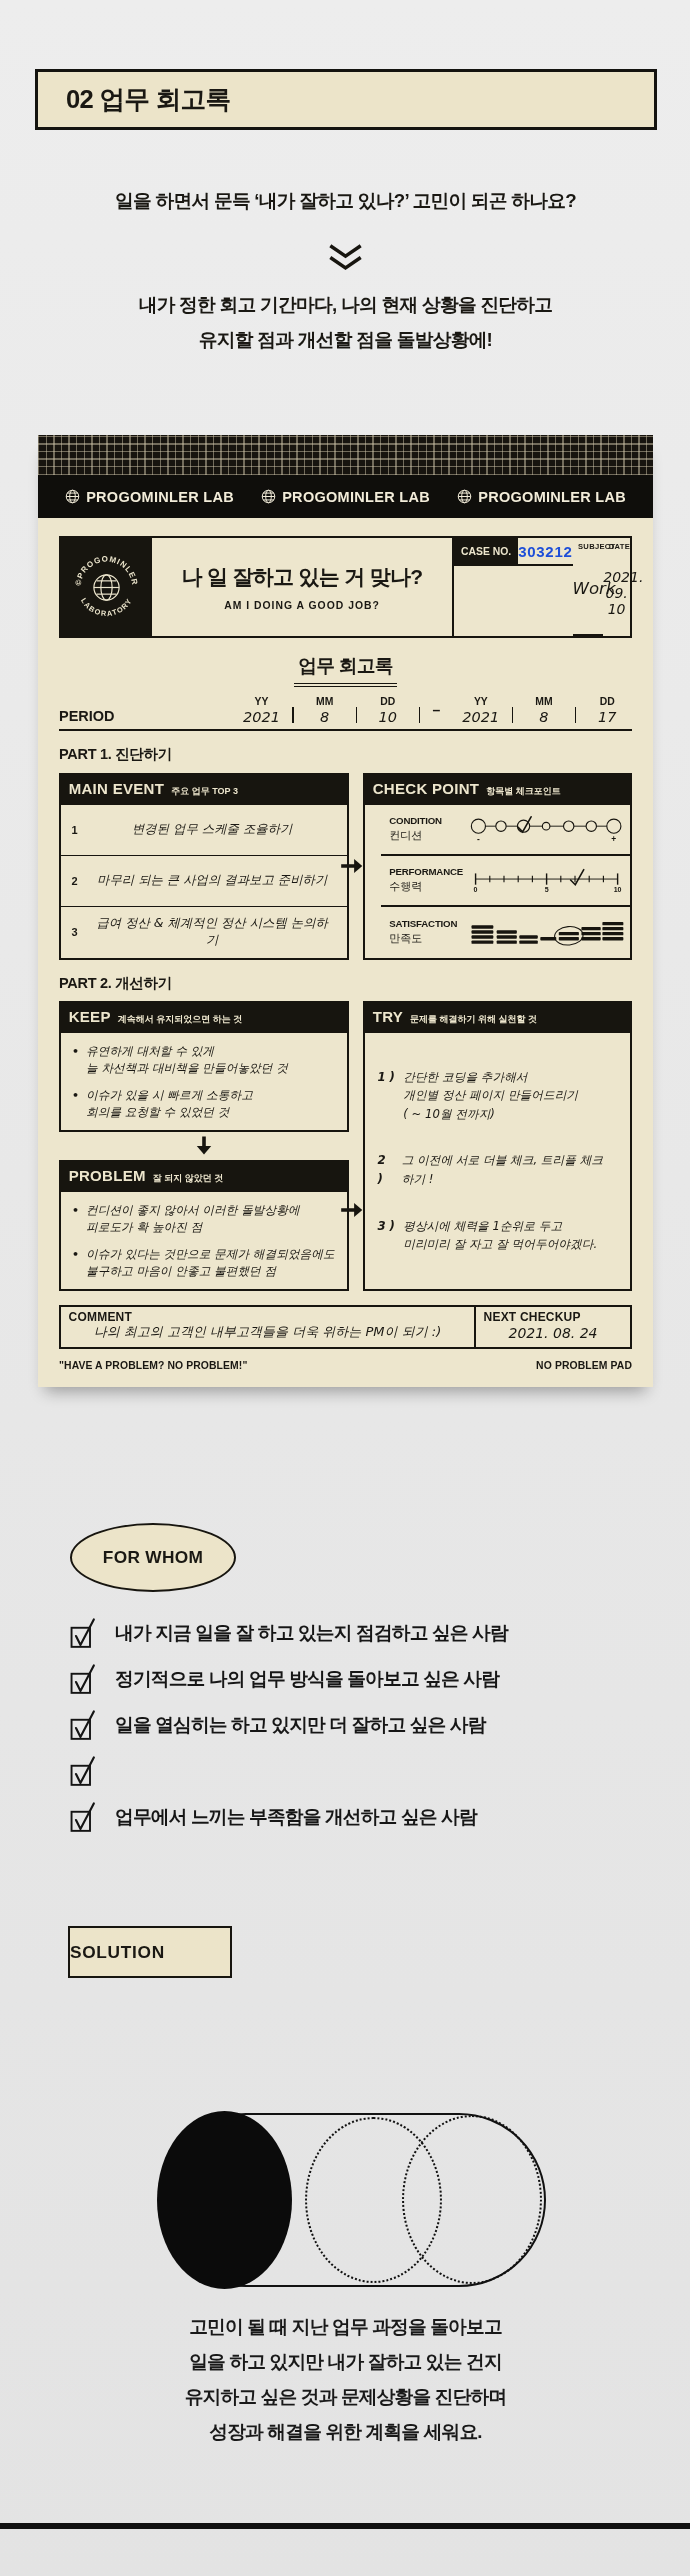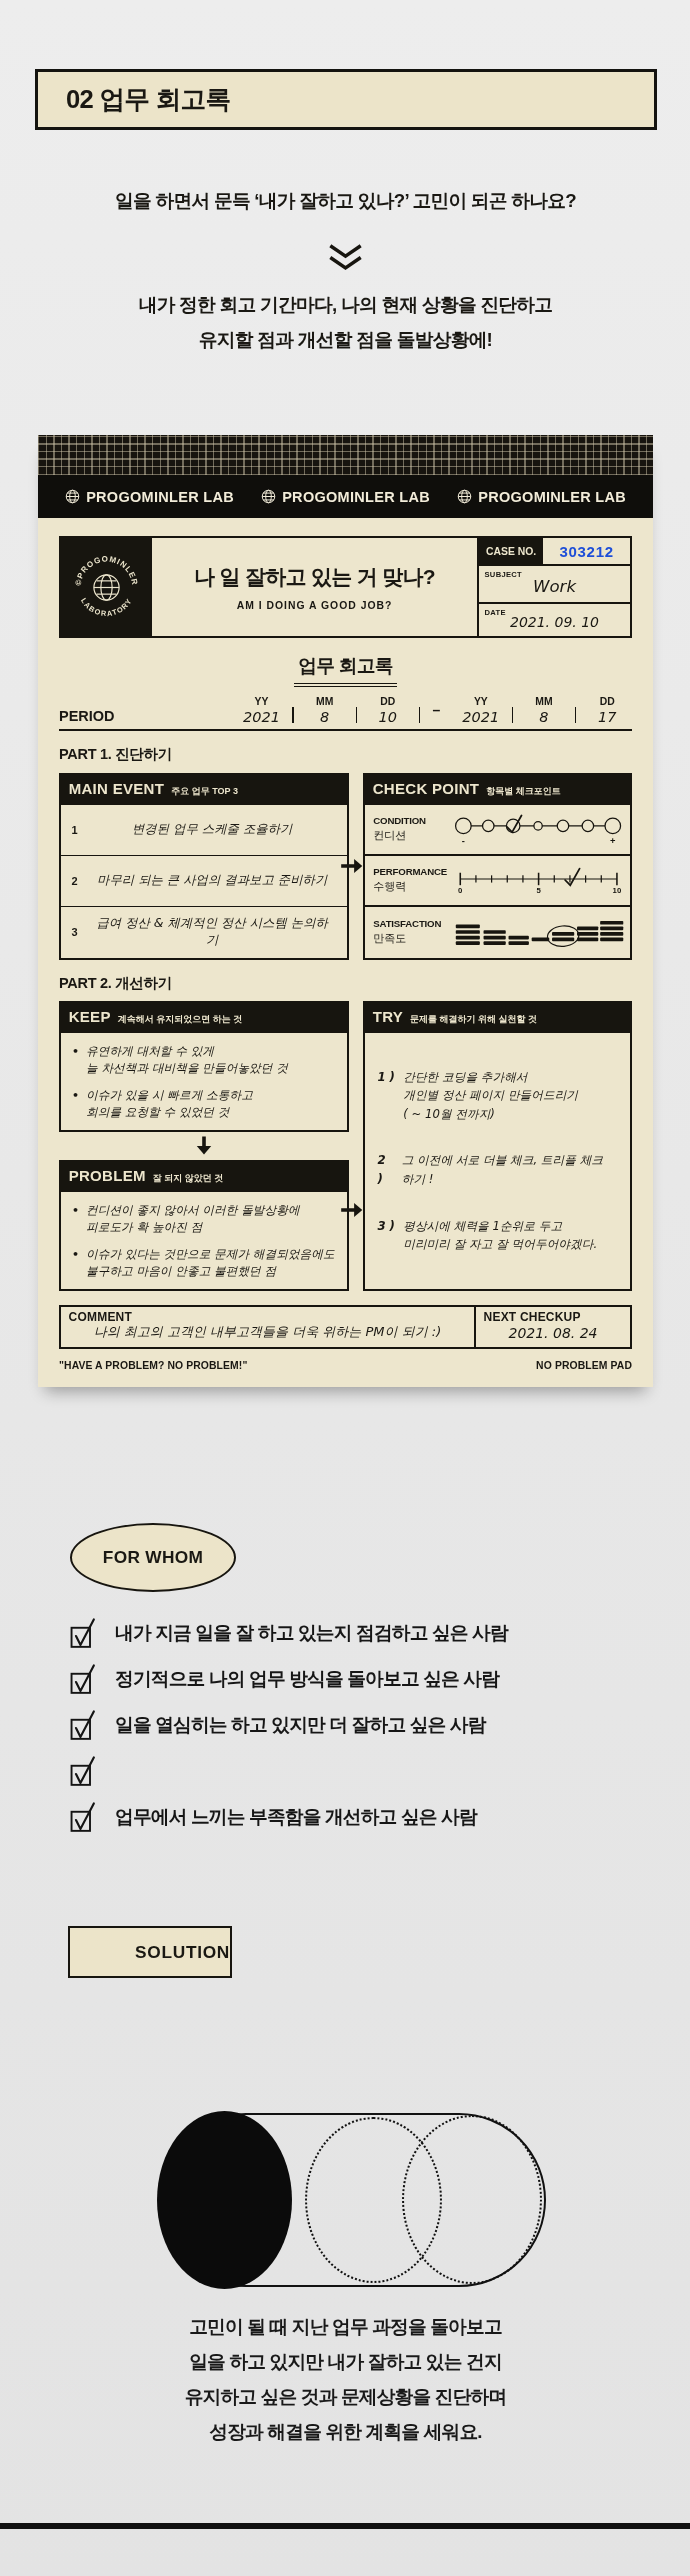--- a/index.html
+++ b/index.html
@@ -39,21 +39,21 @@
   }
   .lab-band { height:43px; background:#0f0e0b; display:flex; align-items:center; justify-content:space-evenly; }
   .lab-item { display:flex; align-items:center; gap:6.2px; color:#f2ecd9; font-size:14.5px; font-weight:800; letter-spacing:0.3px; }
   .paper { background:#ede6cd; padding:18px 21px 16.6px; }
 
   .doc-header { display:flex; border:2.1px solid #17150f; height:102px; }
   .stamp-cell { width:91px; background:#17150f; display:flex; align-items:center; justify-content:center; }
   .title-cell { flex:1; display:flex; flex-direction:column; align-items:center; justify-content:center; gap:8.3px; }
   .doc-ko { font-size:21px; font-weight:800; letter-spacing:-0.7px; }
   .doc-en { font-size:10.4px; font-weight:700; letter-spacing:1px; }
-  .meta-cell { width:153px; border-left:2.1px solid #17150f; display:flex; flex-direction:column; }
+  .meta-cell { width:178px; border-left:2.1px solid #17150f; display:flex; flex-direction:row; }
   .meta-r1 { display:flex; height:28px; border-bottom:2.1px solid #17150f; }
   .case-label { background:#17150f; color:#ede6cd; font-size:10.4px; font-weight:800;
     display:flex; align-items:center; padding:0 7px; }
   .case-value { flex:1; display:flex; align-items:center; justify-content:center;
     color:#1d4ed8; font-size:15px; font-weight:800; letter-spacing:0.7px; }
   .meta-r2 { flex:1.15; border-bottom:2.1px solid #17150f; position:relative; }
   .meta-r3 { flex:1; position:relative; }
   .meta-lab { position:absolute; top:3.5px; left:5.5px; font-size:7.6px; font-weight:800; letter-spacing:0.3px; }
   .meta-val { position:absolute; left:0; right:0; top:50%; transform:translateY(-38%);
     text-align:center; font-size:16.6px; }
@@ -81,21 +81,21 @@
   .box-head { background:#17150f; color:#ede6cd; padding:7px 9.7px; display:flex; align-items:baseline; gap:7px; }
   .box-head .bt { font-size:15px; font-weight:800; letter-spacing:0.3px; }
   .box-head .bs { font-size:9px; font-weight:700; }
 
   .me-body { border:2.1px solid #17150f; border-top:none; }
   .me-row { display:flex; align-items:center; height:51px; border-bottom:1.4px solid #17150f; }
   .me-row:last-child { border-bottom:none; }
   .me-no { width:33px; padding-left:10.4px; font-size:11px; font-weight:700; }
   .me-text { flex:1; text-align:center; padding-right:16.6px; font-size:12.4px; }
 
-  .cp-body { border:2.1px solid #17150f; border-top:none; }
+  .cp-body { border:2.1px solid #17150f; border-top:none;padding-left:16px; }
   .cp-row { display:flex; align-items:center; height:51px; border-bottom:2.1px solid #17150f; padding:2.8px 5.5px 2.8px 8.3px; }
   .cp-row:last-child { border-bottom:none; }
   .cp-lab { width:80px; flex-shrink:0; }
   .cp-en { font-size:9.7px; font-weight:800; letter-spacing:-0.2px; }
   .cp-ko { font-size:11px; font-weight:400; margin-top:2.1px; }
   .cp-vis { flex:1; }
   .cp-vis svg { display:block; width:100%; height:44px; }
 
   .kp-body { border:2.1px solid #17150f; border-top:none; padding:9.7px 11px 8.3px; }
   .bullet { display:flex; gap:7px; margin-bottom:9.7px; font-size:11.7px; line-height:17.3px; }
@@ -125,21 +125,21 @@
     display:flex; align-items:center; justify-content:center;
     font-size:17.3px; font-weight:800; letter-spacing:0.3px; }
   .checklist { position:absolute; top:1610px; left:69px; width:567px; }
   .cl-item { display:flex; align-items:center; gap:18px; height:46px; }
   .cl-item svg { flex-shrink:0; }
   .cl-text { font-size:18.7px; font-weight:600; letter-spacing:-0.8px; color:#161616; }
 
   
   .solution { position:absolute; top:1926px; left:68px; width:164px; height:52px;
     background:#ece4c9; border:2.8px solid #17150f;
-    display:flex; align-items:center; justify-content:flex-end;
+    display:flex; align-items:center; justify-content:flex-start;
     font-size:17.3px; font-weight:800; letter-spacing:0.7px; }
 
   .capsule { position:absolute; top:2113px; left:159px; width:387px; height:174px; }
   .stadium { position:absolute; inset:0; border:2.1px solid #111; border-radius:87px; }
   .ball { position:absolute; left:-2.1px; top:-2.1px; width:135px; height:178px;
     background:#0b0b0b; border-radius:50%; }
   .dotc1 { position:absolute; left:146px; top:3.5px; width:137px; height:166px;
     border:2.1px dotted #111; border-radius:50%; }
   .dotc2 { position:absolute; left:243px; top:2.1px; width:140px; height:169px;
     border:2.1px dotted #111; border-radius:50%; }

